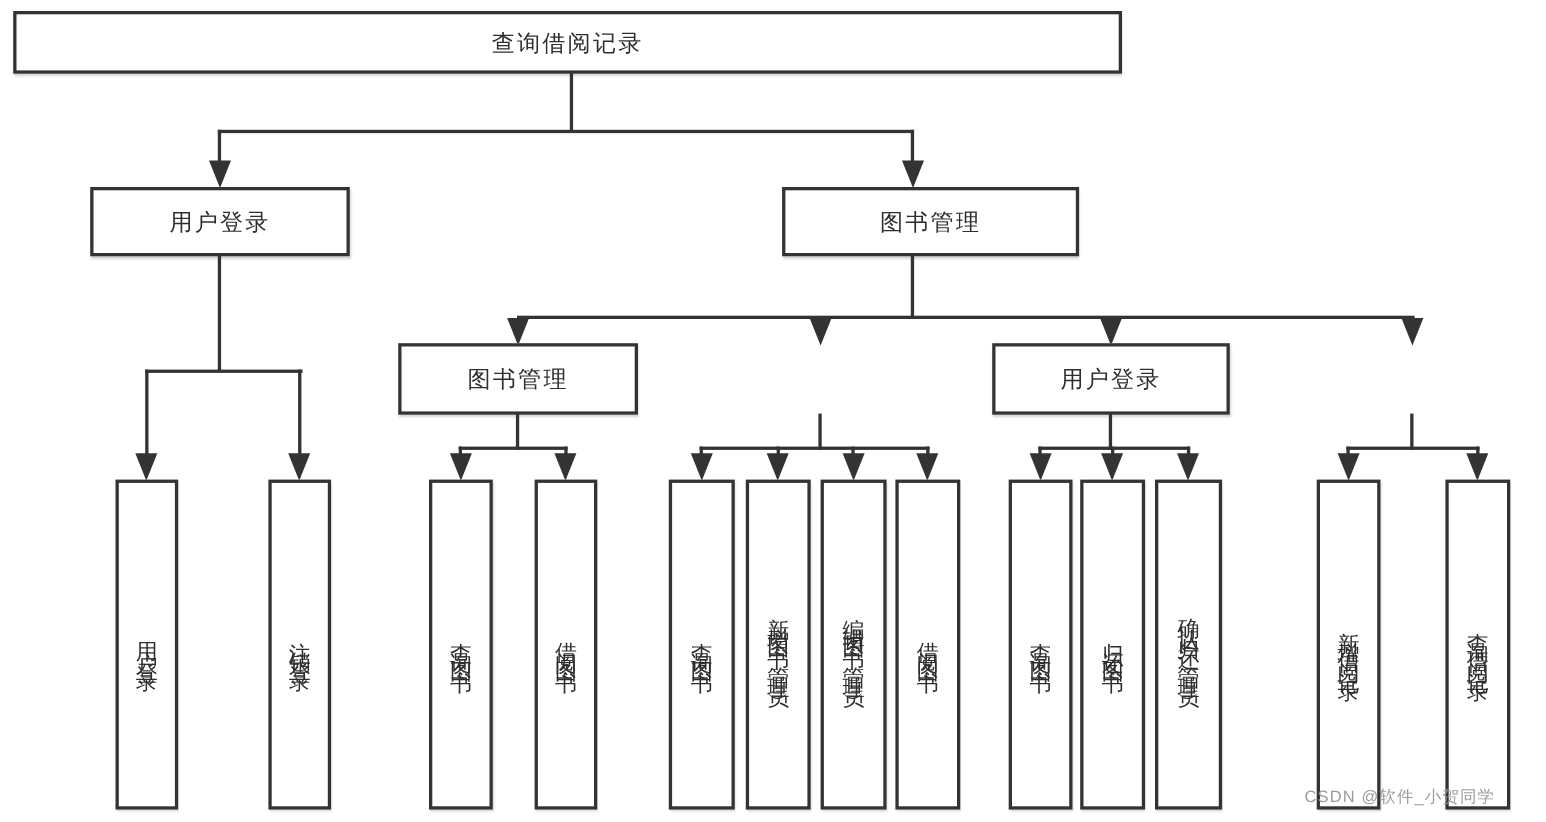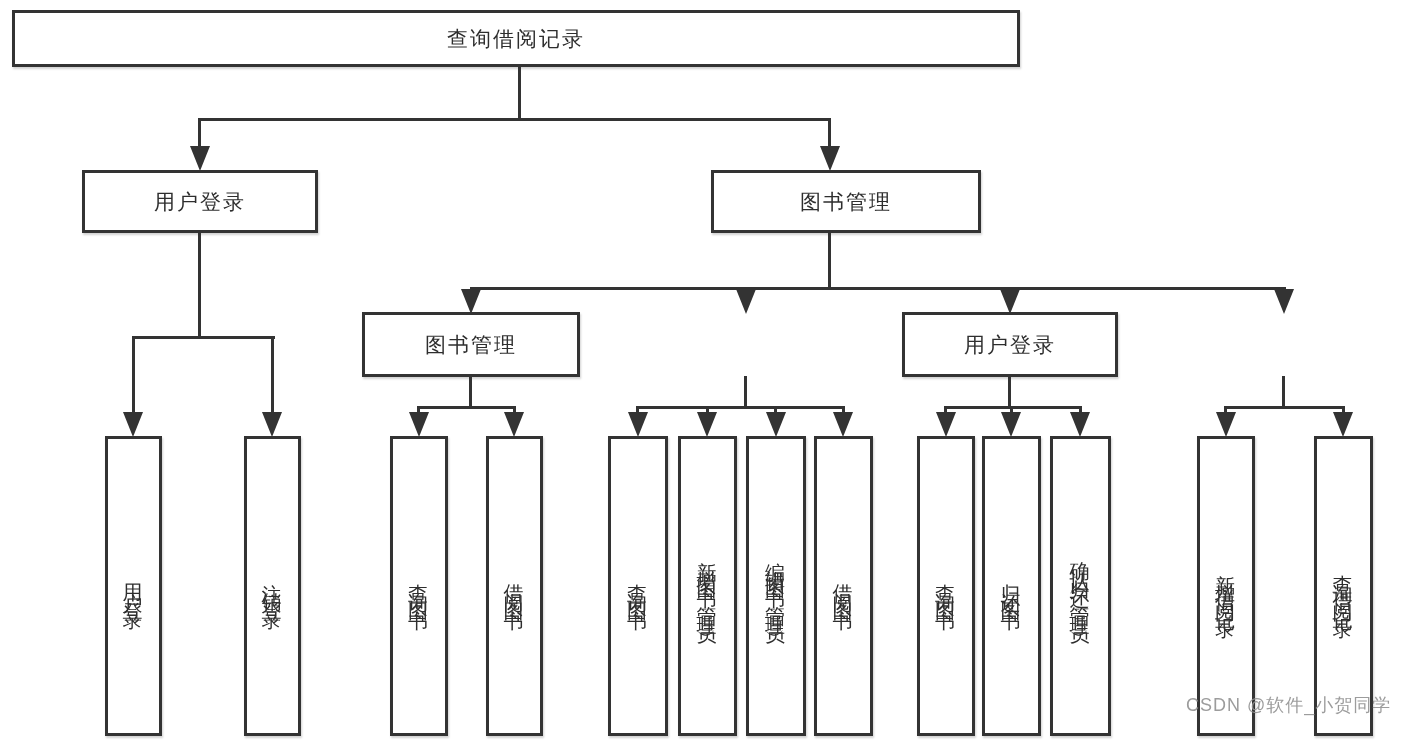--- a/index.html
+++ b/index.html
@@ -31,22 +31,22 @@
   }
   .vline { position:absolute; width:3px; background:#333333; }
   .hline { position:absolute; height:3px; background:#333333; }
   .arrow {
     position:absolute; width:0; height:0;
     border-left:10px solid transparent;
     border-right:10px solid transparent;
     border-top:25px solid #333333;
   }
   .watermark {
-    position:absolute; left:1186px; top:693px;
-    font-size:18px; letter-spacing:1px;
+    position:absolute; left:1186px; top:715px;
+    font-size:15px; letter-spacing:1px;
     color:rgba(145,145,145,0.9);
     z-index:5; white-space:nowrap;
   }
 </style>
 </head>
 <body>
 
 <div class="canvas">
 
   <div class="hbox" style="left:12px;top:10px;width:1008px;height:57px">查询借阅记录</div>

